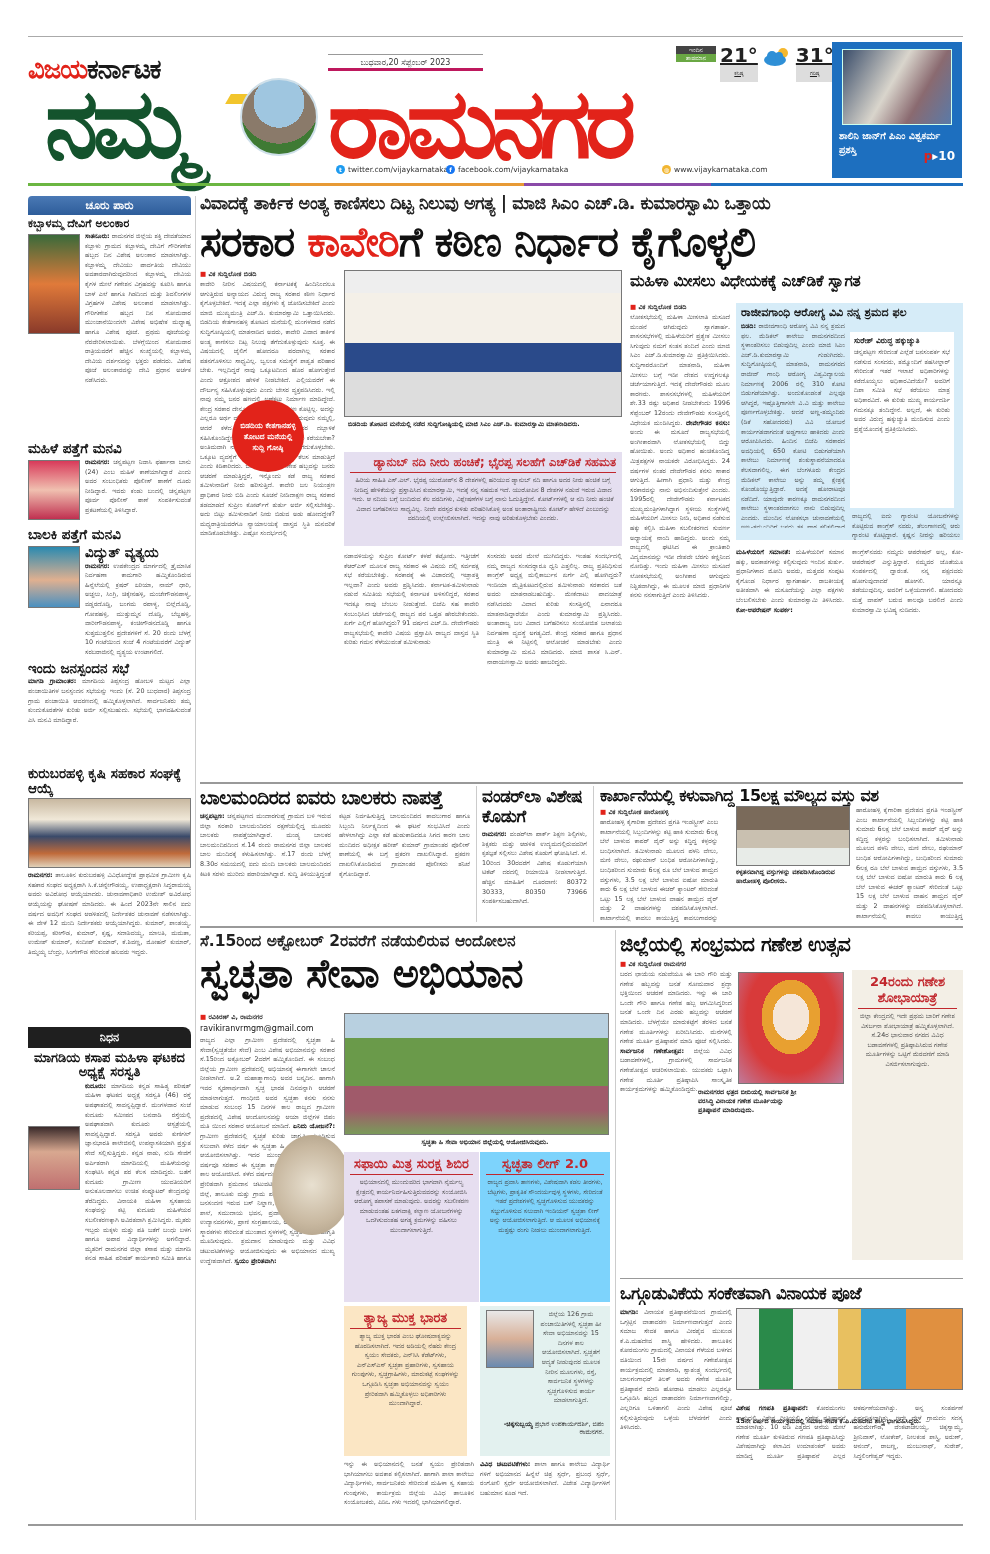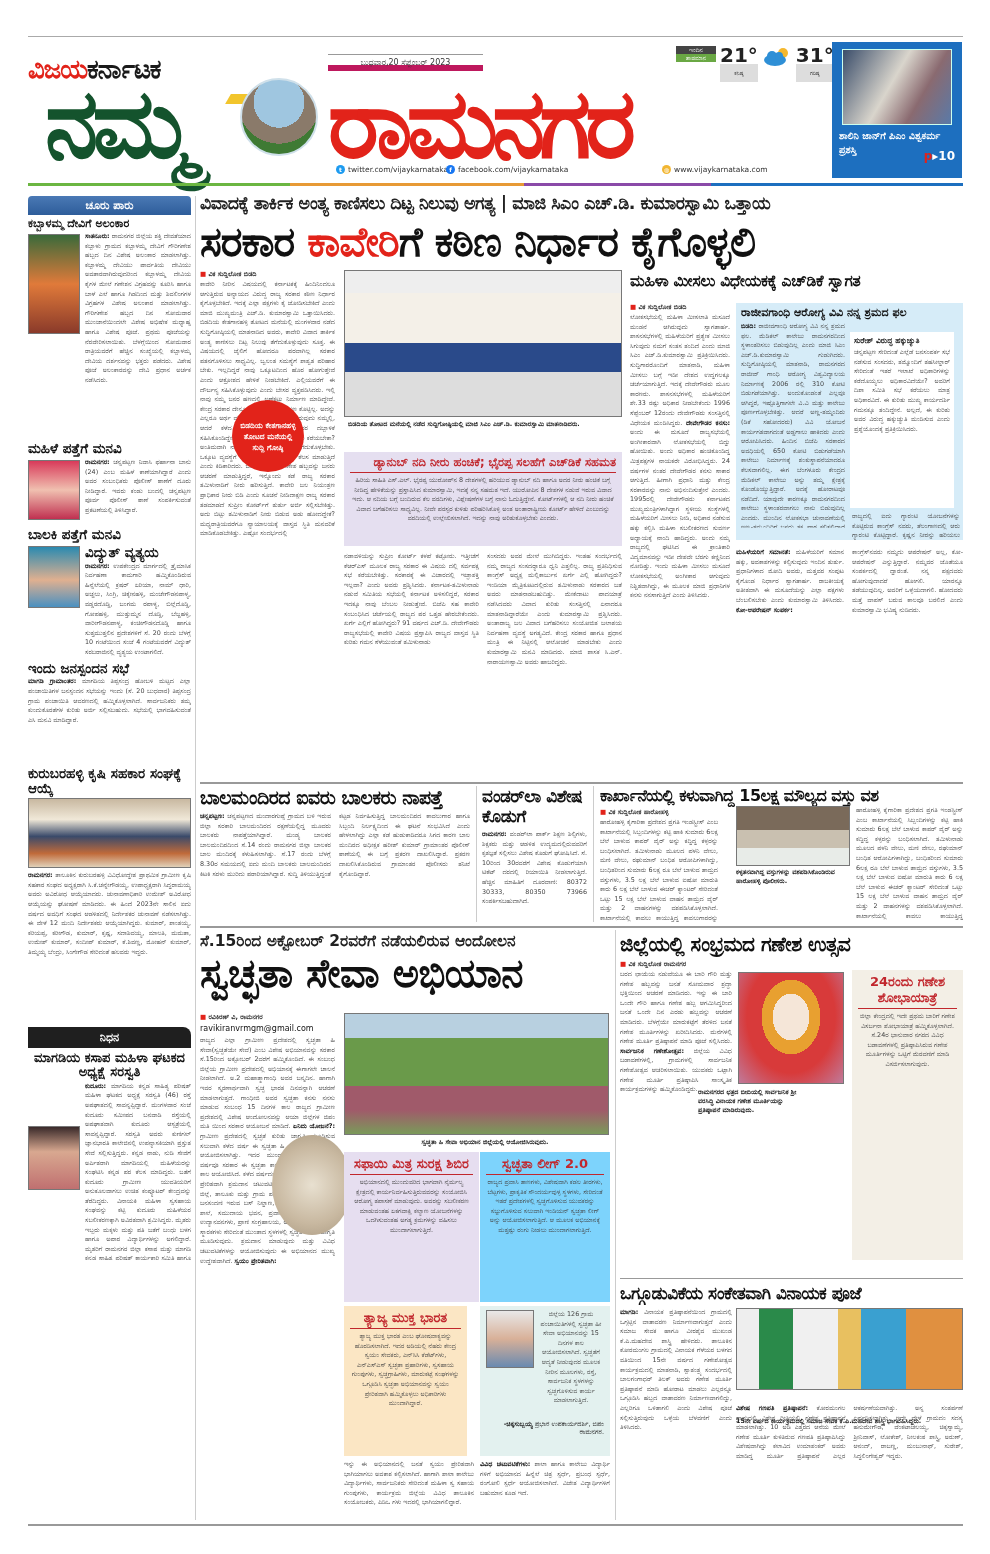--- a/index.html
+++ b/index.html
@@ -17,28 +17,28 @@
 
   
   #top-rule { left: 28px; top: 36px; width: 935px; height: 1px; background: #aaa; }
   #vk-logo { left: 28px; top: 54px; font-size: 26px; font-weight: bold; letter-spacing: -1px; }
   #vk-logo .red { color: #e2231a; }
   #vk-logo .blk { color: #1a1a1a; }
   #namma { left: 28px; top: 76px; font-size: 96px; font-weight: bold; color: #14532d; letter-spacing: -6px; line-height: 1; margin-left: 17px; }
   #logo-rock { left: 240px; top: 78px; width: 78px; height: 78px; border-radius: 50%; border: 2px solid #cfe0ea; background: radial-gradient(circle at 50% 30%, #9fc6e0 0 40%, #8a7a6a 40% 65%, #3f7a34 65%); }
   #logo-swoosh { left: 228px; top: 94px; width: 18px; height: 10px; background: #f2c52c; transform: skewX(-30deg); }
   #ramanagara { left: 328px; top: 76px; font-size: 96px; font-weight: bold; color: #e2231a; letter-spacing: -6px; line-height: 1; }
-  #date-strip { left: 328px; top: 54px; width: 155px; height: 17px; border-top: 1px solid #999; border-bottom: 6px solid #be185d; font-size: 8px; color: #333; text-align: center; line-height: 15px; }
+  #date-strip { left: 328px; top: 54px; width: 155px; height: 17px; border-top: 1px solid #999; border-bottom: 3px solid #be185d; font-size: 8px; color: #333; text-align: center; line-height: 15px; }
   .social { top: 165px; font-size: 7.5px; color: #333; display: flex; align-items: center; gap: 3px; }
   .social .ic { width: 9px; height: 9px; border-radius: 50%; display: inline-block; color: #fff; font-size: 6px; text-align: center; line-height: 9px; font-weight: bold; }
   #weather { left: 676px; top: 46px; display: flex; align-items: flex-start; gap: 4px; }
   #weather .lbl { width: 40px; font-size: 6px; color: #fff; text-align: center; }
   #weather .lbl div:first-child { background: #444; }
   #weather .lbl div:last-child { background: #6aa844; }
-  #weather .temp { font-size: 20px; font-weight: bold; color: #222; text-align: center; line-height: 18px; }
+  #weather .temp { font-size: 20px; font-weight: bold; color: #222; text-align: center; line-height: 18px; text-decoration: underline; }
   #weather .temp small { display: block; font-size: 5.5px; font-weight: normal; background: #ddd; }
   #weather .cloud { width: 30px; height: 22px; }
   #promo { left: 832px; top: 42px; width: 130px; height: 136px; background: #1d6fbf; padding: 7px; }
   #promo .pimg { width: 110px; height: 76px; margin: 0 auto; background: linear-gradient(120deg,#3a4d6a,#d9d5cc 45%,#8a6a70 70%,#5a7aa8); border: 1px solid #cfe; }
   #promo .ptitle { color: #fff; font-size: 9.5px; line-height: 14px; margin-top: 4px; font-weight: bold; }
   #promo .ppage { color: #fff; font-size: 12px; font-weight: bold; text-align: right; margin-top: -8px; }
   #promo .ppage span { color: #e2231a; }
   #color-bar { left: 28px; top: 183px; width: 935px; height: 3px; background: linear-gradient(90deg,#6bb641 0 28%,#e79a35 28% 53%,#8a4aa8 53% 73%,#1d6fbf 73%); }
 
   

